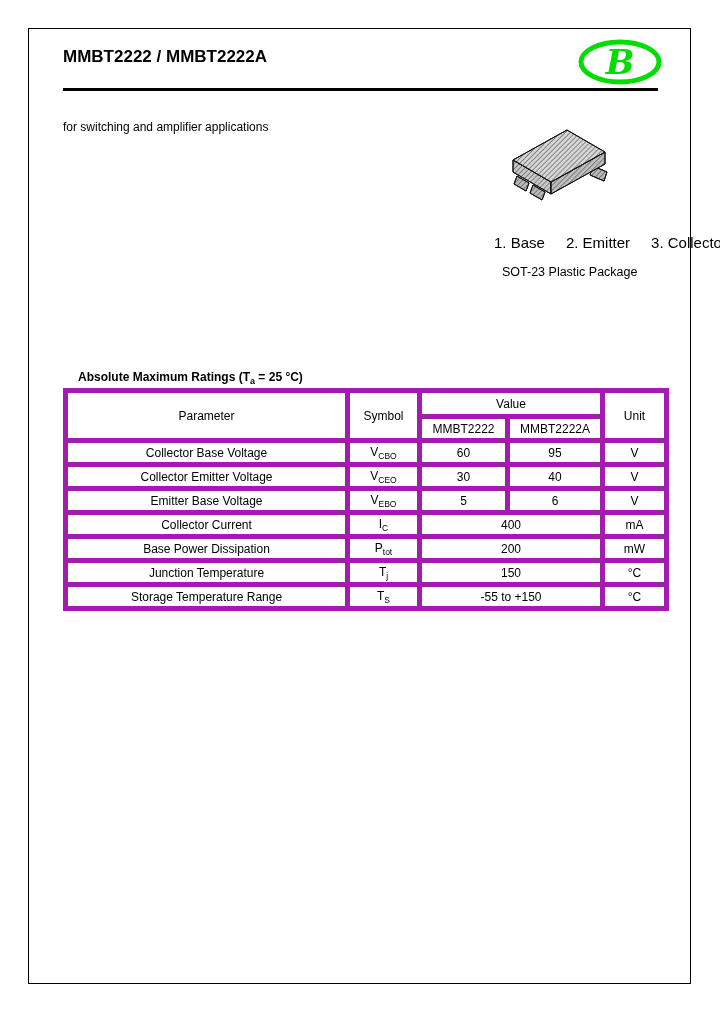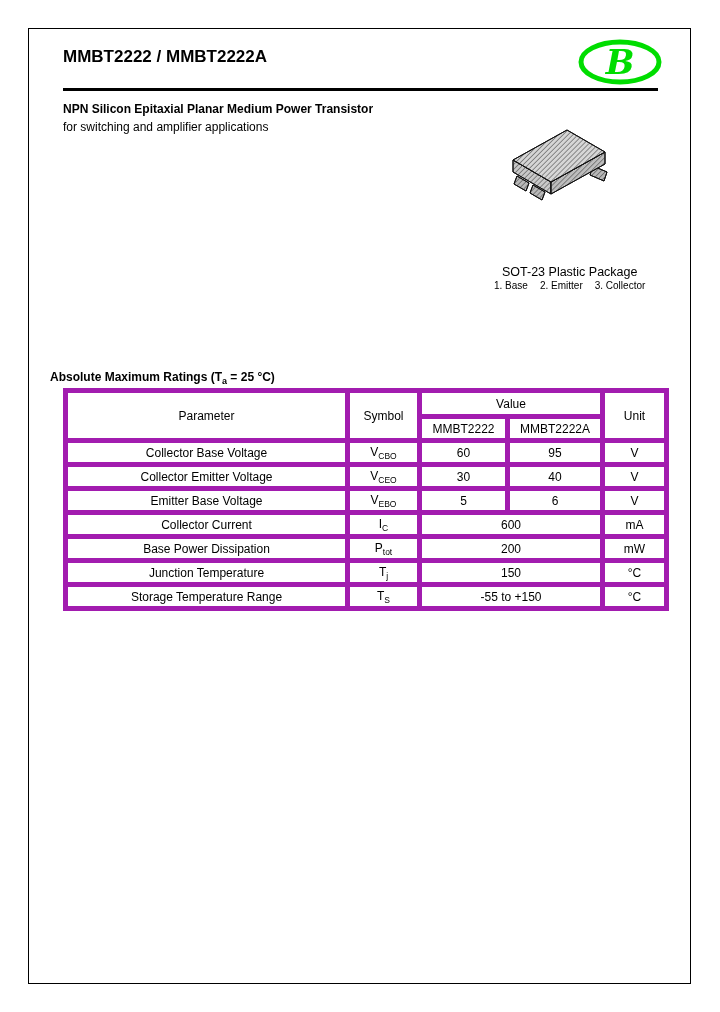--- a/index.html
+++ b/index.html
@@ -42,34 +42,33 @@
     position: absolute;
     left: 63px; top: 120px;
     font-size: 12px;
   }
   .pkg-svg { position: absolute; left: 503px; top: 120px; }
   .pin-legend {
     position: absolute;
     left: 494px; top: 234px;
     width: 150px;
     display: flex;
-    gap: 12px;
-    font-size: 10px;
+    gap: 21px;
+    font-size: 15px;
     white-space: nowrap;
-    margin-top: 46px;
   }
   .pkg-caption {
     position: absolute;
     left: 502px; top: 265px;
     font-size: 12.5px;
     text-align: center;
   }
   .ratings-heading {
     position: absolute;
-    left: 50px; top: 370px;
+    left: 78px; top: 370px;
     font-size: 12px;
     font-weight: bold;
   }
   .sub { font-size: 9px; vertical-align: -3px; }
   table.ratings-table {
     position: absolute;
     left: 63px; top: 388px;
     border-collapse: collapse;
     table-layout: fixed;
   }
@@ -99,21 +98,20 @@
 
   <div class="logo">
     <svg width="88" height="48" viewBox="0 0 88 48">
       <ellipse cx="44" cy="24" rx="39" ry="20" fill="none" stroke-width="5" stroke="#00dd00"></ellipse>
       <text x="44" y="36" text-anchor="middle" font-family="DejaVu Serif, serif" font-style="italic" font-weight="bold" font-size="34" fill="#00dd00">B</text>
     </svg>
   </div>
 
   <div class="rule"></div>
 
-  <div class="intro-heading">NPN Silicon Epitaxial Planar Medium Power Transistor</div>
   <div class="intro-sub">for switching and amplifier applications</div>
 
   <svg class="pkg-svg" width="115" height="95" viewBox="0 0 115 95">
     <defs>
       <pattern id="hatch" width="3.5" height="3.5" patternUnits="userSpaceOnUse" patternTransform="rotate(45)">
         <line x1="0" y1="0" x2="0" y2="3.5" stroke="#444" stroke-width="1.1"></line>
       </pattern>
     </defs>
     <g stroke="#111" stroke-width="1" stroke-linejoin="round">
 
@@ -185,21 +183,21 @@
       <tr>
         <td class="param">Emitter Base Voltage</td>
         <td><span>V</span><span class="sym-sub">EBO</span></td>
         <td>5</td>
         <td>6</td>
         <td>V</td>
       </tr>
       <tr>
         <td class="param">Collector Current</td>
         <td><span>I</span><span class="sym-sub">C</span></td>
-        <td colspan="2">600</td>
+        <td colspan="2">400</td>
         <td>mA</td>
       </tr>
       <tr>
         <td class="param">Base Power Dissipation</td>
         <td><span>P</span><span class="sym-sub">tot</span></td>
         <td colspan="2">200</td>
         <td>mW</td>
       </tr>
       <tr>
         <td class="param">Junction Temperature</td>

